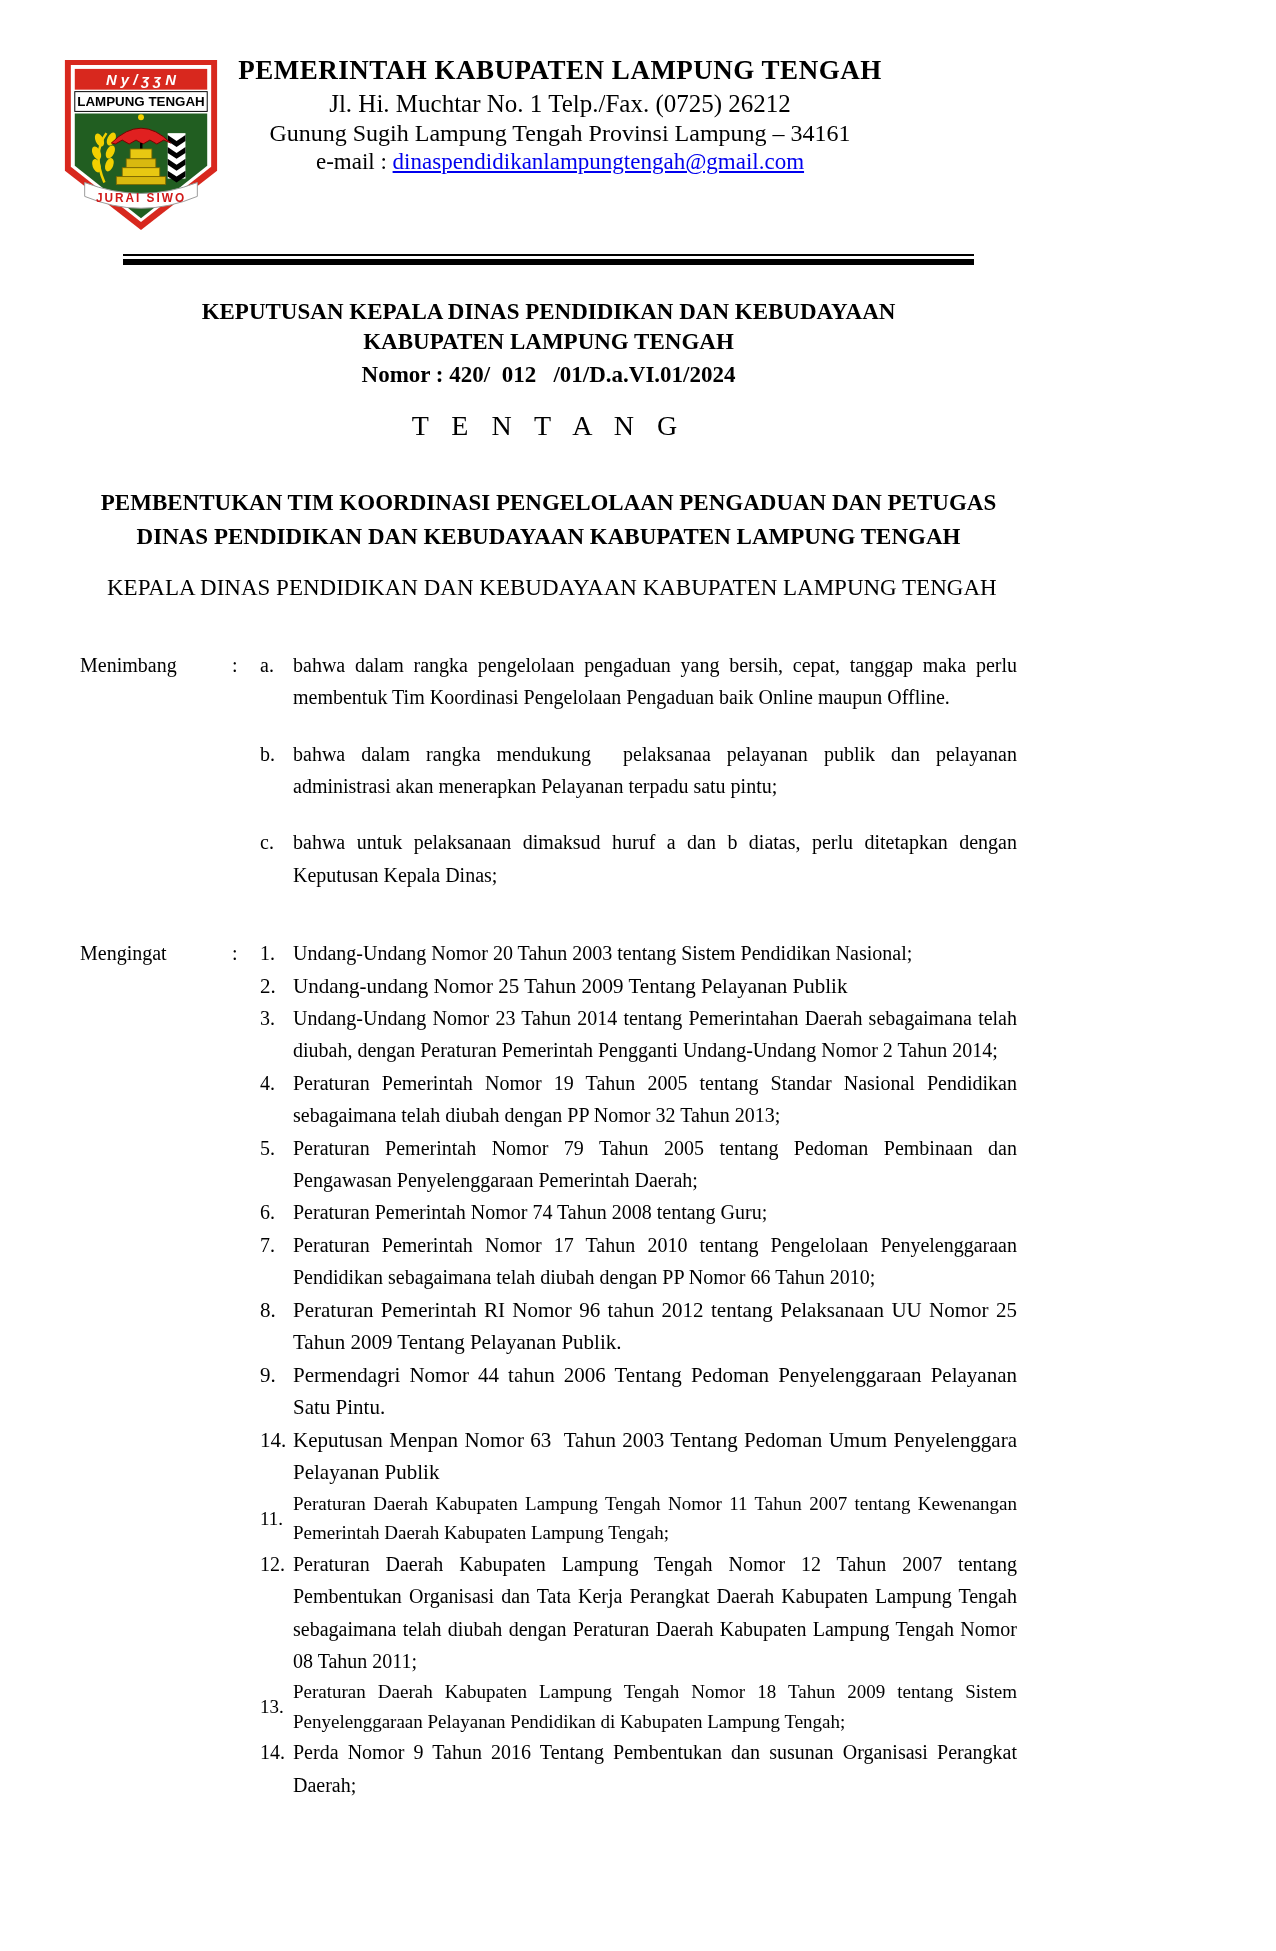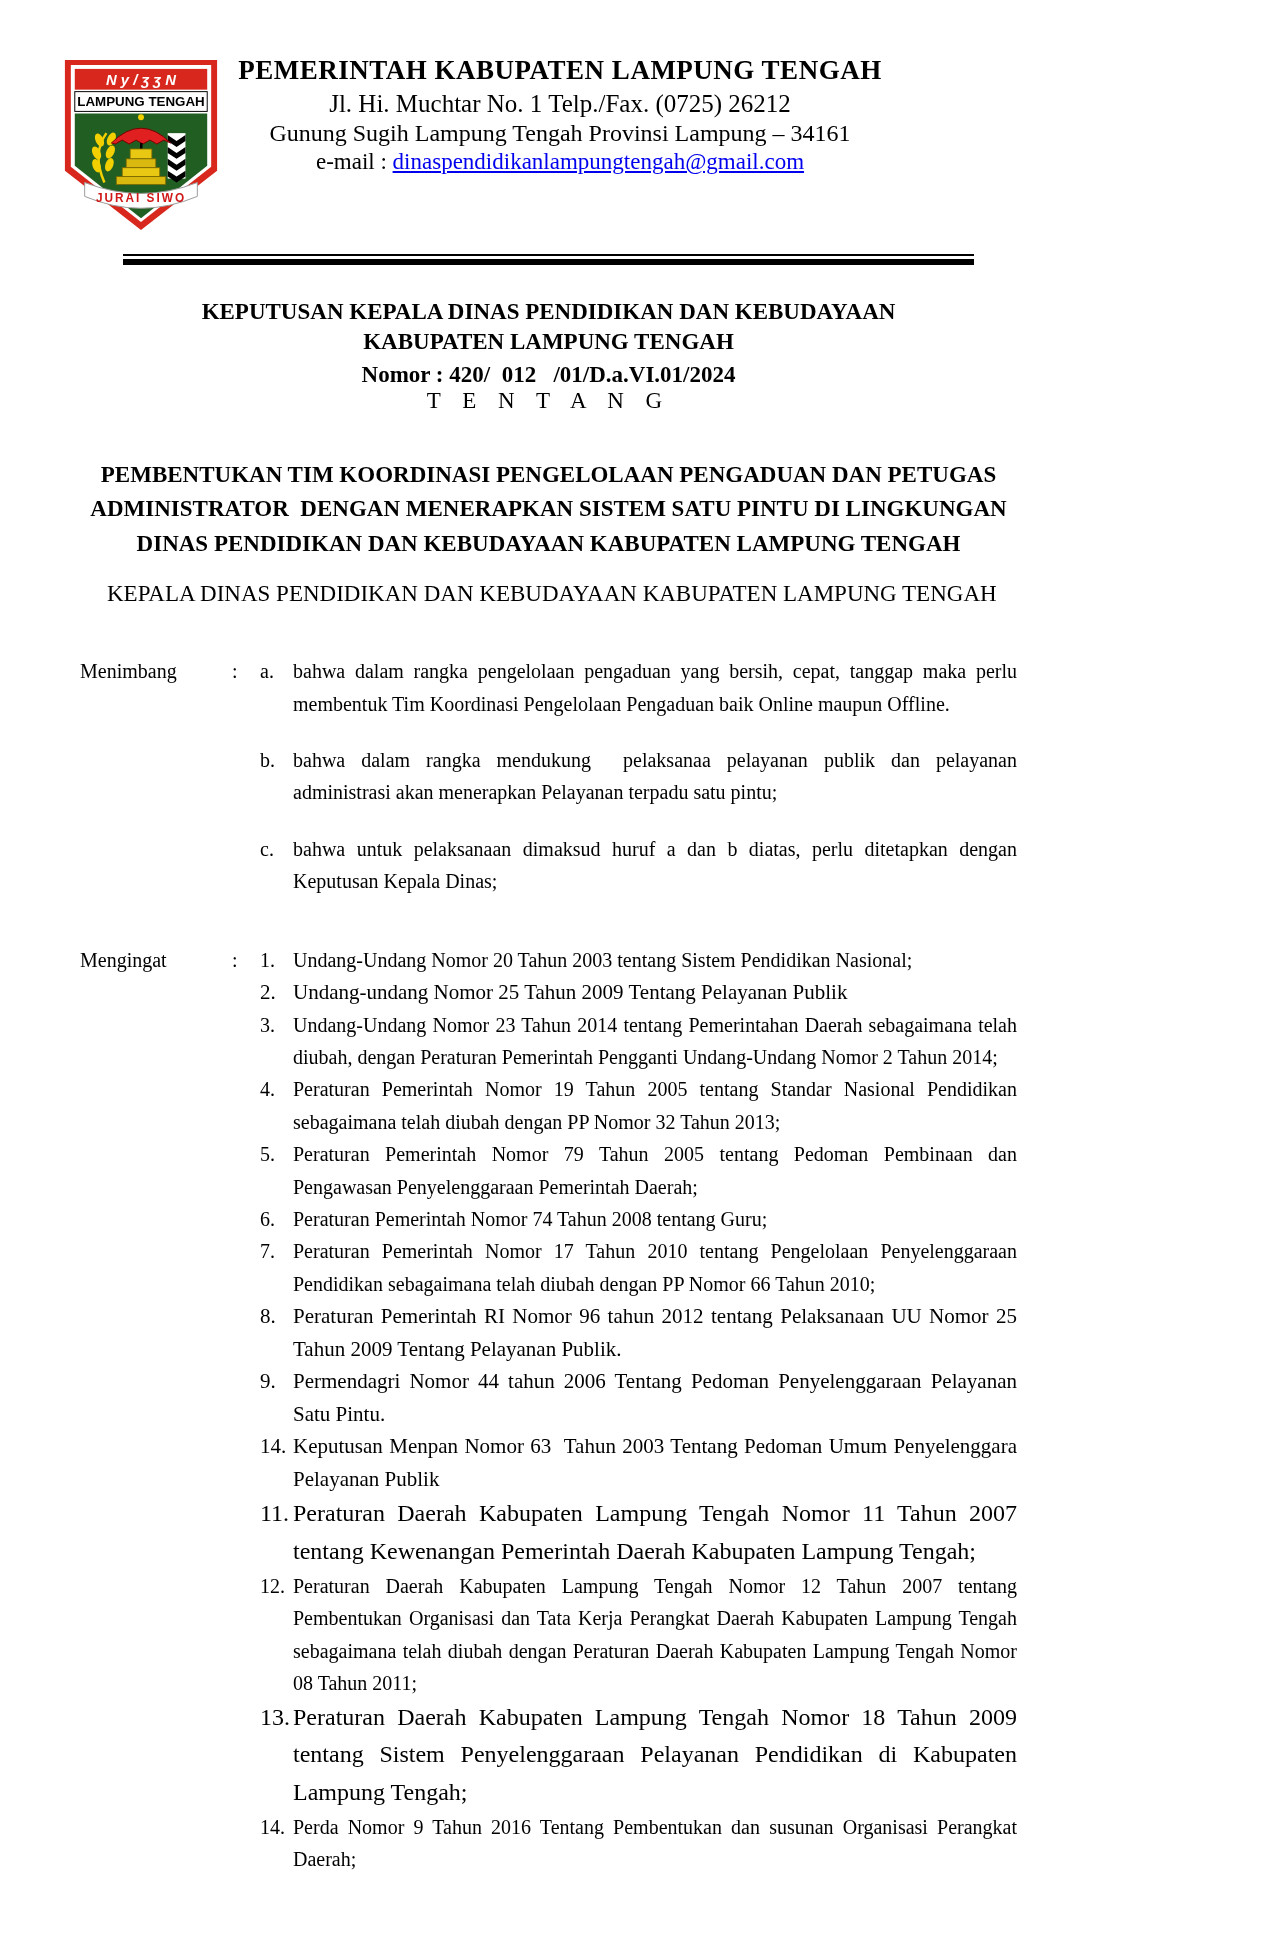--- a/index.html
+++ b/index.html
@@ -22,38 +22,38 @@
 
   
   .rule{margin:14px 123px 0 123px;}
   .rule-thin{border-top:2px solid #000;height:3px;}
   .rule-thick{height:6px;background:#000;}
 
   
   .heading{margin-top:32px;text-align:center;}
   .h-line{font-size:23px;font-weight:bold;line-height:1.3;}
   .h-number{font-size:23px;font-weight:bold;margin-top:5px;}
-  .h-tentang{font-size:23px;letter-spacing:8px;}
+  .h-tentang{font-size:28px;margin-top:22px;letter-spacing:8px;}
   .h-title{margin-top:44px;font-size:23px;font-weight:bold;line-height:1.5;}
   .h-issuer{margin-top:20px;font-size:23px;text-align:left;padding-left:107px;}
 
   
   .clause{display:grid;grid-template-columns:152px 28px 1fr;padding:0 80px;font-size:20px;line-height:1.62;}
   .clause-label{white-space:nowrap;}
   .clause-colon{text-align:left;}
   .considering{margin-top:48px;}
   .recalling{margin-top:46px;}
   .item{display:flex;margin:0;}
   .item + .item{margin-top:0;}
   .considering .item + .item{margin-top:24px;}
   .marker{width:33px;flex:none;}
   .itext{flex:1;text-align:justify;}
   .pre{white-space:pre-wrap;}
   .lg{font-size:21px;line-height:1.55;}
-  .sm{font-size:24px;line-height:1.55;}
+  .sm{font-size:19px;line-height:1.55;align-items:center;}
 
   .seal-label{font-family:"Liberation Sans","DejaVu Sans",sans-serif;font-weight:bold;}
 </style>
 </head>
 <body>
 
 <div class="page">
 
   <div class="letterhead">
 
@@ -120,21 +120,20 @@
     <div class="rule-thick"></div>
   </div>
 
   <div class="heading">
     <div class="h-line">KEPUTUSAN KEPALA DINAS PENDIDIKAN DAN KEBUDAYAAN</div>
     <div class="h-line">KABUPATEN LAMPUNG TENGAH</div>
     <div class="h-number pre">Nomor : 420/  012   /01/D.a.VI.01/2024</div>
     <div class="h-tentang">T E N T A N G</div>
     <div class="h-title">
       <div>PEMBENTUKAN TIM KOORDINASI PENGELOLAAN PENGADUAN DAN PETUGAS</div>
-      <div class="pre">ADMINISTRATOR  DENGAN MENERAPKAN SISTEM SATU PINTU DI LINGKUNGAN</div>
       <div>DINAS PENDIDIKAN DAN KEBUDAYAAN KABUPATEN LAMPUNG TENGAH</div>
     </div>
     <div class="h-issuer">KEPALA DINAS PENDIDIKAN DAN KEBUDAYAAN KABUPATEN LAMPUNG TENGAH</div>
   </div>
 
   <div class="clause considering">
     <div class="clause-label">Menimbang</div>
     <div class="clause-colon">:</div>
     <div>
       <div class="item">

